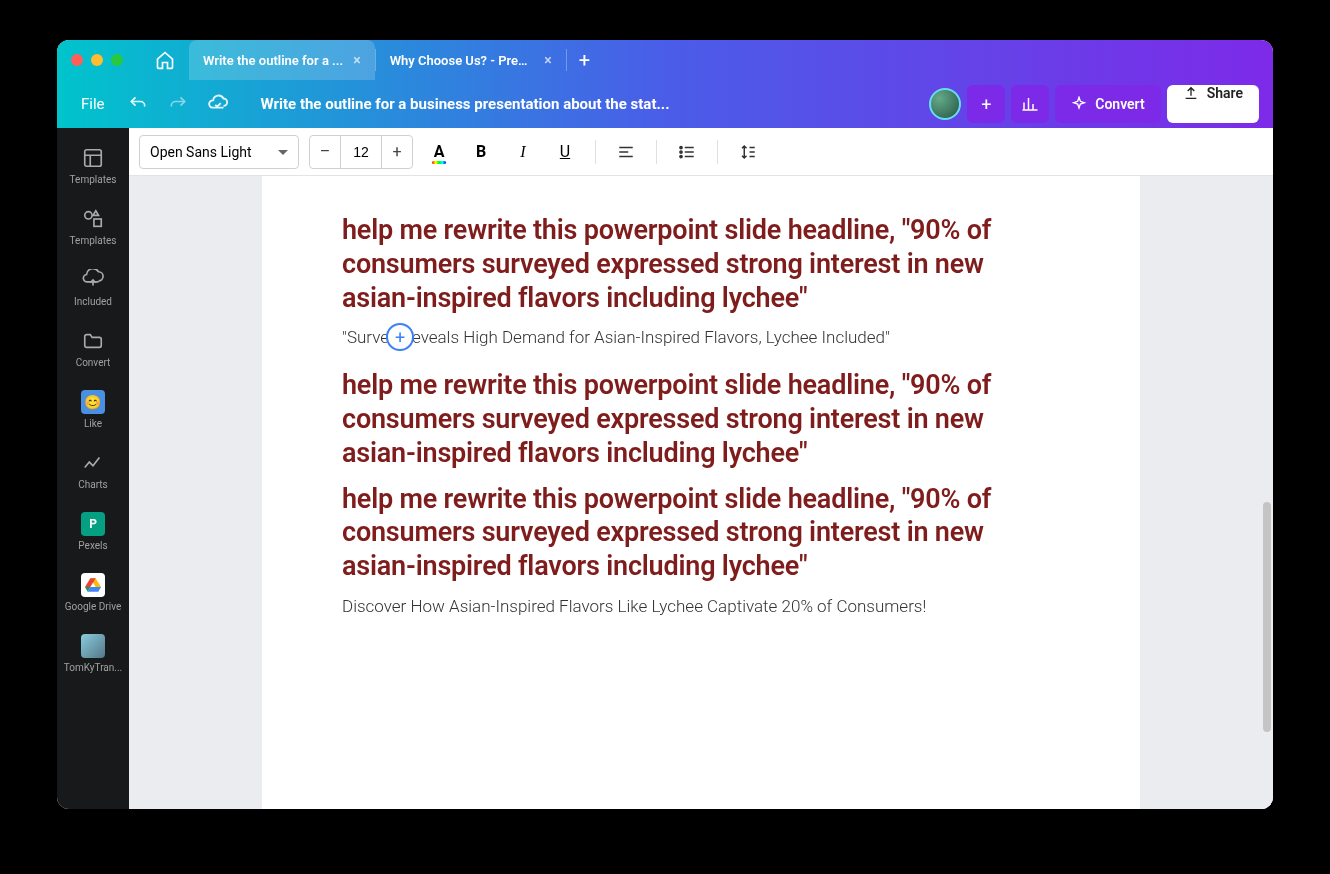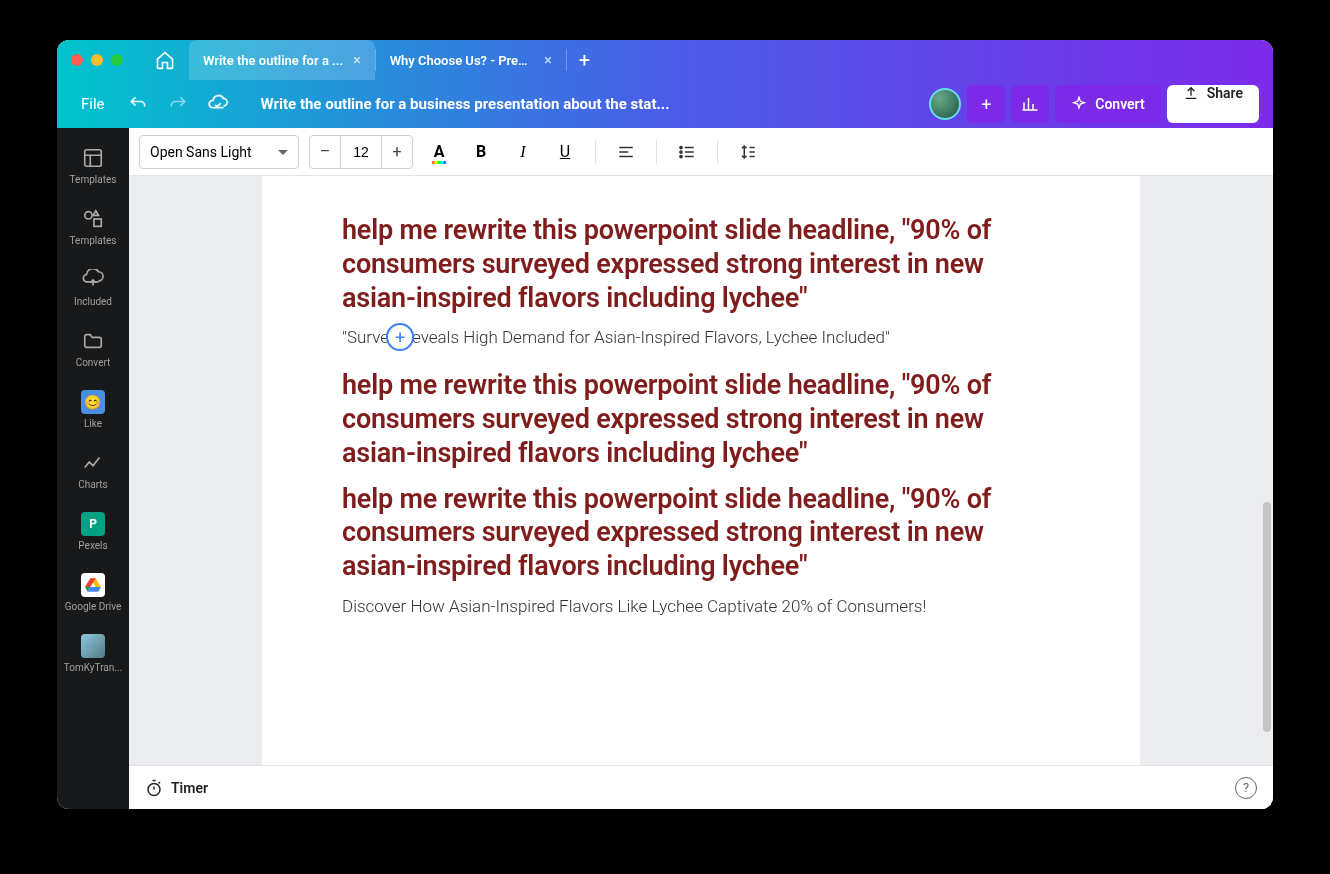--- a/index.html
+++ b/index.html
@@ -297,26 +297,16 @@
             <div class="add-block" style="top:-4px">+</div>
             <div class="body-text">"Survey Reveals High Demand for Asian-Inspired Flavors, Lychee Included"</div>
           </div>
           <div class="heading">help me rewrite this powerpoint slide headline, "90% of consumers surveyed expressed strong interest in new asian-inspired flavors including lychee"</div>
           <div class="heading">help me rewrite this powerpoint slide headline, "90% of consumers surveyed expressed strong interest in new asian-inspired flavors including lychee"</div>
           <div class="body-text">Discover How Asian-Inspired Flavors Like Lychee Captivate 20% of Consumers!</div>
         </div>
         <div class="scrollbar"></div>
       </div>
 
-      <div class="footer">
-        <div class="timer">
-          <svg width="18" height="18" viewBox="0 0 24 24" fill="none" stroke="#222" stroke-width="2">
-              <circle cx="12" cy="14" r="8"></circle>
-              <path d="M12 10v4M10 2h4M18 6l2-2"></path>
-            </svg>
-          <span>Timer</span>
-        </div>
-        <div class="help">?</div>
-      </div>
 
     </div>
   </div>
 </div>
 
 </body></html>

